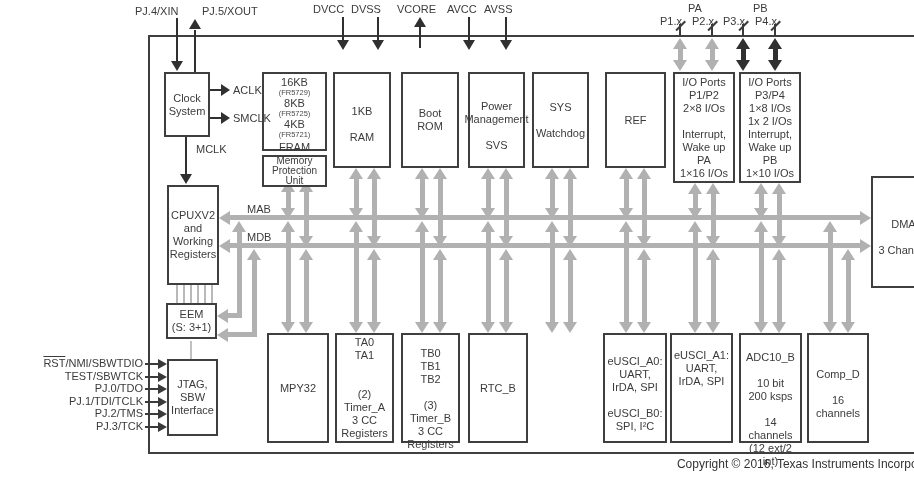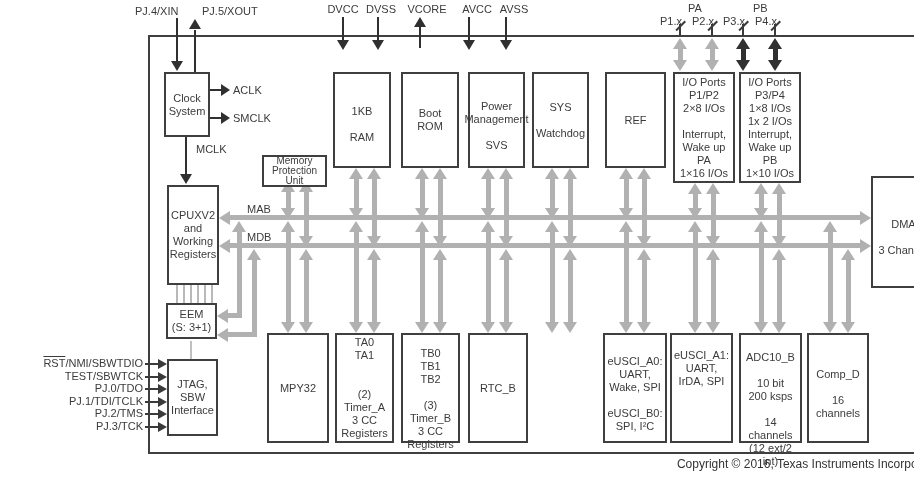--- a/index.html
+++ b/index.html
@@ -12,21 +12,21 @@
        display:flex;flex-direction:column;align-items:center;justify-content:center;
        text-align:center;z-index:2;font-size:11px;line-height:13px;}
   .blk .bt{white-space:pre-line;}
   .blk.topalign{justify-content:flex-start;}
   .fram{justify-content:flex-start;padding-top:2px;}
   .fram .kb{font-size:11px;line-height:12px;}
   .fram .part{font-size:7.5px;line-height:9px;color:#4a4a4a;}
   .fram .framlabel{margin-top:2px;font-size:11px;line-height:13px;}
   .mpu{font-size:10px;line-height:10.3px;}
   .lbl{position:absolute;font-size:11px;line-height:13px;white-space:nowrap;z-index:3;}
-  .lblc{text-align:center;}
+  .lblc{}
   .pinlabel{position:absolute;width:103px;text-align:right;font-size:11px;line-height:13px;z-index:3;}
   .bar{text-decoration:overline;}
   #copyright{position:absolute;left:500px;top:457px;width:405px;text-align:right;
              font-size:12px;color:#333;z-index:3;}
 </style>
 </head>
 <body>
 
 <div id="stage">
   <div id="outer-border"></div>
@@ -236,20 +236,29 @@
   <div class="pinlabel" style="top:382px"><span class="bar"></span><span>PJ.0/TDO</span></div>
   <div class="pinlabel" style="top:395px"><span class="bar"></span><span>PJ.1/TDI/TCLK</span></div>
   <div class="pinlabel" style="top:407px"><span class="bar"></span><span>PJ.2/TMS</span></div>
   <div class="pinlabel" style="top:420px"><span class="bar"></span><span>PJ.3/TCK</span></div>
 
   <div class="blk" style="left:124px;top:72px;width:46px;height:65px">
       <span class="bt">Clock
 System</span>
     </div>
 
+  <div class="blk fram" style="left:222px;top:72px;width:65px;height:79px">
+    <div class="kb">16KB</div>
+    <div class="part">(FR5729)</div>
+    <div class="kb">8KB</div>
+    <div class="part">(FR5725)</div>
+    <div class="kb">4KB</div>
+    <div class="part">(FR5721)</div>
+    <div class="framlabel">FRAM</div>
+  </div>
   <div class="blk mpu" style="left:222px;top:155px;width:65px;height:32px">
       <span class="bt">Memory
 Protection
 Unit</span>
     </div>
 
   <div class="blk" style="left:293px;top:72px;width:58px;height:96px;padding-top:9px">
       <span class="bt">1KB
 
 RAM</span>
@@ -334,21 +343,21 @@
 (3) Timer_B
 3 CC
 Registers</span>
     </div>
   <div class="blk" style="left:428px;top:333px;width:60px;height:110px">
       <span class="bt">RTC_B</span>
     </div>
   <div class="blk topalign" style="left:563px;top:333px;width:64px;height:110px;padding-top:20px">
       <span class="bt">eUSCI_A0:
 UART,
-Wake, SPI
+IrDA, SPI
 
 eUSCI_B0:
 SPI, I²C</span>
     </div>
   <div class="blk topalign" style="left:630px;top:333px;width:63px;height:110px;padding-top:14px">
       <span class="bt">eUSCI_A1:
 UART,
 IrDA, SPI</span>
     </div>
   <div class="blk topalign" style="left:699px;top:333px;width:63px;height:110px;padding-top:16px">

